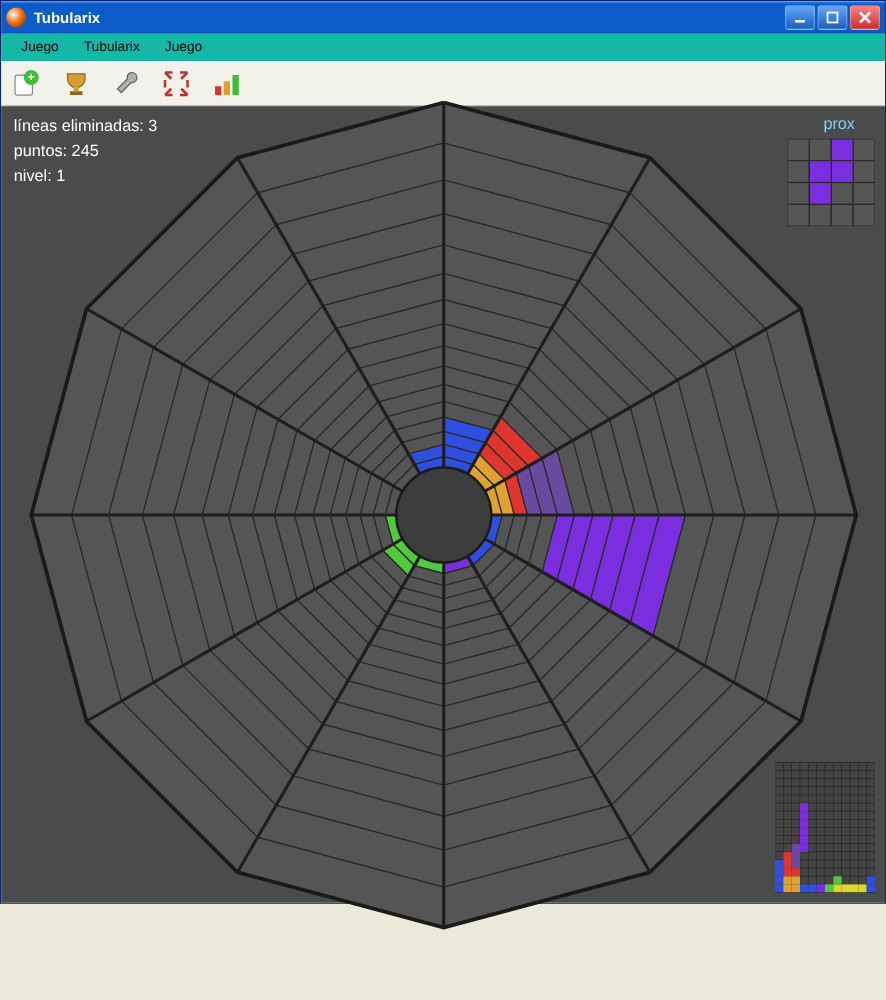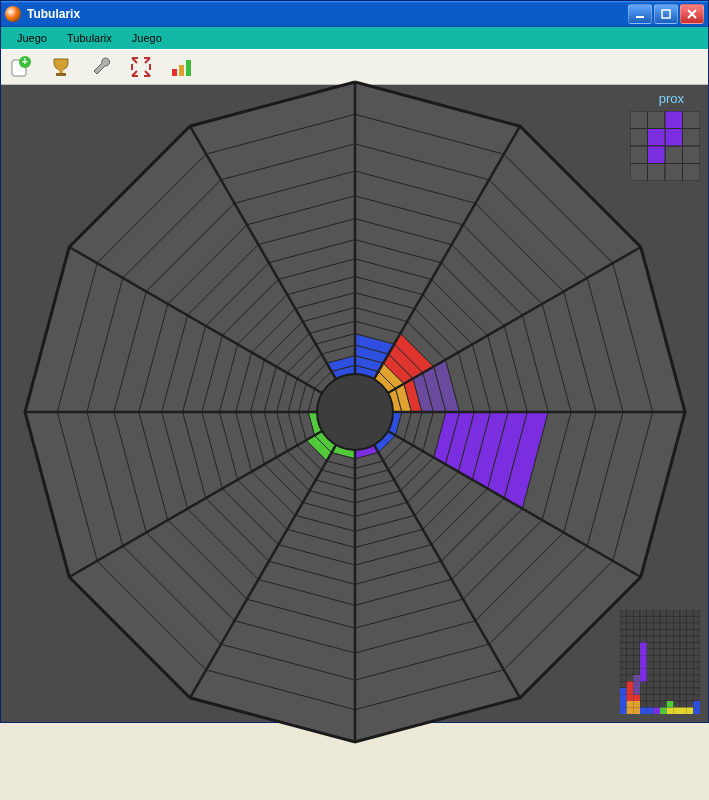--- a/index.html
+++ b/index.html
@@ -83,20 +83,25 @@
     <div class="tbtn">
       <svg width="24" height="24">
           <rect x="3" y="14" width="5" height="7" fill="#e03030"></rect>
           <rect x="10" y="10" width="5" height="11" fill="#e0a030"></rect>
           <rect x="17" y="5" width="5" height="16" fill="#3bbf3b"></rect>
         </svg>
     </div>
   </div>
 
   <div class="game-area">
+    <div class="stats">
+      <div><span>líneas eliminadas:</span> <span>3</span></div>
+      <div><span>puntos:</span> <span>245</span></div>
+      <div><span>nivel:</span> <span>1</span></div>
+    </div>
     <div class="next-label">prox</div>
     <svg class="next-box" id="next-box" width="70" height="70">
         <rect x="0" y="0" width="17.5" height="17.5" fill="#555" stroke="#2a2a2a"></rect>
         <rect x="17.5" y="0" width="17.5" height="17.5" fill="#555" stroke="#2a2a2a"></rect>
         <rect x="35" y="0" width="17.5" height="17.5" fill="#555" stroke="#2a2a2a"></rect>
         <rect x="52.5" y="0" width="17.5" height="17.5" fill="#555" stroke="#2a2a2a"></rect>
         <rect x="0" y="17.5" width="17.5" height="17.5" fill="#555" stroke="#2a2a2a"></rect>
         <rect x="17.5" y="17.5" width="17.5" height="17.5" fill="#555" stroke="#2a2a2a"></rect>
         <rect x="35" y="17.5" width="17.5" height="17.5" fill="#555" stroke="#2a2a2a"></rect>
         <rect x="52.5" y="17.5" width="17.5" height="17.5" fill="#555" stroke="#2a2a2a"></rect>

